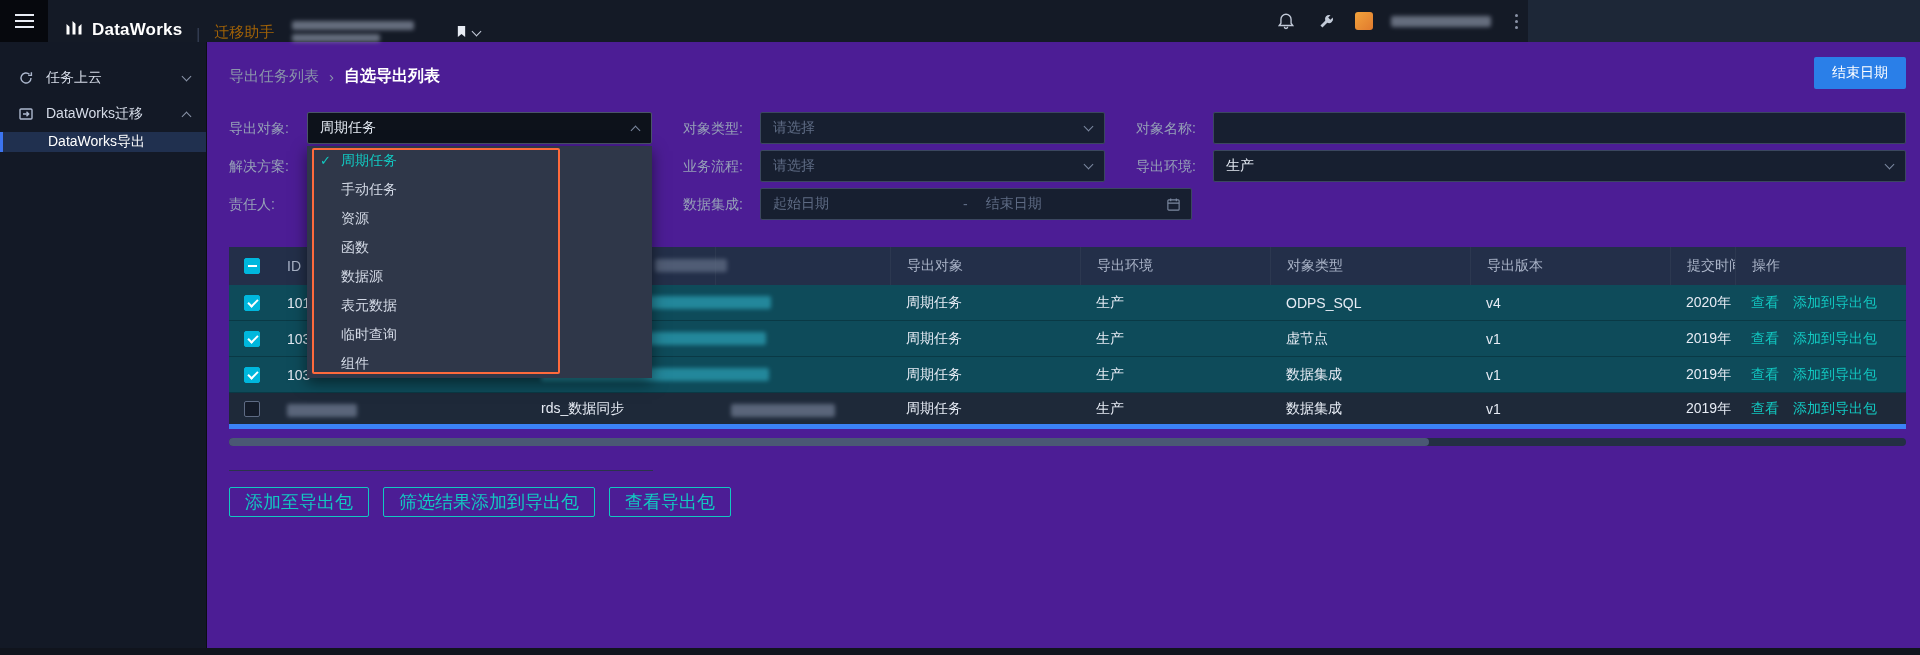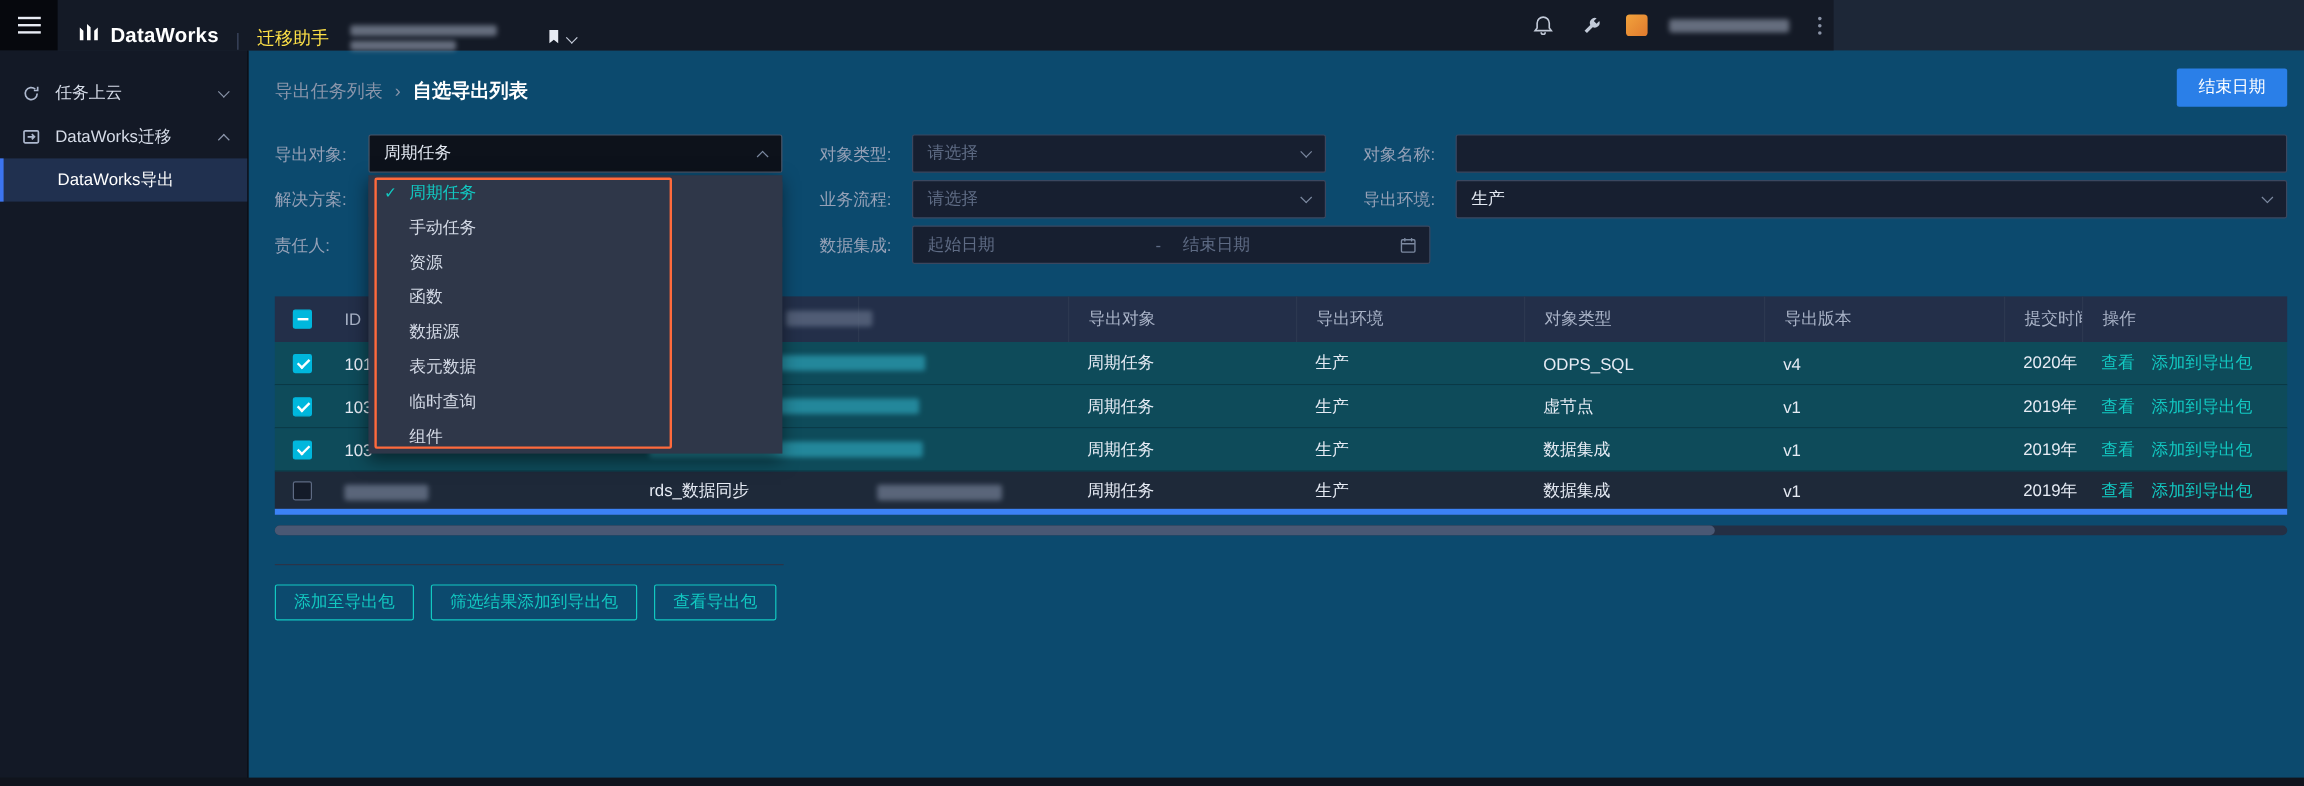--- a/index.html
+++ b/index.html
@@ -7,44 +7,44 @@
   body { font-family:"Liberation Sans","DejaVu Sans",sans-serif; }
   .page { position:relative; width:1920px; height:655px; overflow:hidden; background:#1D2737; }
 
   
   .topbar { position:absolute; left:0; top:0; width:1528px; height:42px; background:#141A26; z-index:100; display:flex; align-items:flex-end; }
   .hamburger { width:48px; height:42px; background:#06080D; display:flex; flex-direction:column; justify-content:center; align-items:center; gap:4px; cursor:pointer; }
   .hamburger i { display:block; width:19px; height:2px; background:#E8ECF4; }
   .logo-wrap { display:flex; align-items:center; margin-left:16px; gap:8px; }
   .product-name { color:#FFFFFF; font-size:17px; font-weight:bold; letter-spacing:.2px; }
   .tb-divider { color:#39435A; margin:0 14px; font-size:15px; }
-  .app-name { color:#fde047; font-size:15px; }
+  .app-name { color:#a16207; font-size:15px; }
   .ws-redact { margin-left:18px; display:flex; flex-direction:column; gap:4px; }
   .ws-redact .bar { border-radius:2px; background:#8891A3; filter:blur(2px); opacity:.7; }
   .flag-wrap { display:flex; align-items:center; gap:6px; margin-left:42px; color:#C7CEDC; }
   .tb-right { position:absolute; right:10px; top:0; height:42px; display:flex; align-items:center; gap:18px; }
   .tb-icon { display:flex; align-items:center; justify-content:center; width:22px; height:22px; cursor:pointer; }
   .avatar { width:18px; height:18px; border-radius:3px; background:linear-gradient(135deg,#F2A33C,#E07A2E); }
   .user-redact { width:100px; height:11px; border-radius:2px; background:#8891A3; filter:blur(2px); opacity:.7; }
   .dots { display:flex; flex-direction:column; gap:3px; margin-left:6px; cursor:pointer; }
   .dots i { width:3px; height:3px; border-radius:50%; background:#8A93A6; display:block; }
 
   
   .sidebar { position:absolute; left:0; top:42px; width:207px; height:613px; background:#131926; border-right:1px solid #0B0E15; z-index:40; }
   .side-item { position:relative; height:36px; display:flex; align-items:center; color:#D6DCE8; font-size:14px; cursor:pointer; }
   .side-item .s-icon { position:absolute; left:18px; display:flex; }
   .side-item .s-label { margin-left:46px; }
   .side-item .s-chev { position:absolute; right:16px; color:#8A94A9; }
-  .side-child { position:relative; height:36px; display:flex; align-items:center; color:#C2CAD9; font-size:14px; cursor:pointer; }
+  .side-child { position:relative; height:20px; display:flex; align-items:center; color:#C2CAD9; font-size:14px; cursor:pointer; }
   .side-child .s-label { margin-left:48px; }
   .side-child.active { background:#20304F; color:#FFFFFF; }
   .side-child.active::before { content:""; position:absolute; left:0; top:0; bottom:0; width:3px; background:#3C74F0; }
 
   
-  .main { position:absolute; left:207px; top:42px; width:1713px; height:613px; background:#0c4a6e; }
+  .main { position:absolute; left:207px; top:42px; width:1713px; height:613px; background:#4c1d95; }
 
   .breadcrumb { position:absolute; left:22px; top:24px; display:flex; align-items:center; gap:10px; }
   .bc-parent { color:#8A95AA; font-size:15px; cursor:pointer; }
   .bc-sep { color:#8A95AA; font-size:15px; }
   .bc-current { color:#FFFFFF; font-size:16px; font-weight:bold; }
   .start-export-btn { position:absolute; right:14px; top:15px; height:32px; padding:0 18px; background:#2A7FE8; color:#FFFFFF; font-size:14px; border:none; border-radius:2px; cursor:pointer; }
 
   .flabel { position:absolute; color:#96A1B7; font-size:14px; line-height:32px; white-space:nowrap; }
   .ffield { position:absolute; height:32px; background:#171F30; border:1px solid #3B475F; border-radius:2px; display:flex; align-items:center; padding:0 12px; font-size:14px; color:#E3E9F2; cursor:pointer; }
   .ffield.open { background:#0D121B; border-color:#4A5568; }
@@ -86,21 +86,21 @@
   .redact { position:absolute; height:13px; top:11px; border-radius:2px; background:#6E7A90; filter:blur(2px); opacity:.75; }
   .redact.t { background:#2FA8BE; opacity:.65; }
   .thead .redact { background:#5F6C84; top:12px; }
 
   .hscroll { position:absolute; left:22px; top:396px; width:1677px; height:8px; background:#242F44; border-radius:4px; }
   .hscroll .thumb { width:1200px; height:8px; background:#4A5874; border-radius:4px; cursor:pointer; }
 
   .section-divider { position:absolute; left:22px; top:428px; width:424px; height:1px; background:#2A3449; }
 
   .footer-btns { position:absolute; left:22px; top:445px; display:flex; gap:14px; }
-  .ghost-btn { height:30px; padding:0 15px; background:transparent; border:1px solid #12C8C1; color:#12C8C1; font-size:14px; border-radius:2px; cursor:pointer; }
+  .ghost-btn { height:30px; padding:0 15px; background:transparent; border:1px solid #12C8C1; color:#12C8C1; font-size:18px; border-radius:2px; cursor:pointer; }
 
   .bottom-strip { position:absolute; left:0; bottom:0; width:1920px; height:7px; background:#10141D; z-index:110; }
 </style>
 </head>
 <body>
 
 <div class="page">
 
   <div class="topbar">
     <div class="hamburger">

